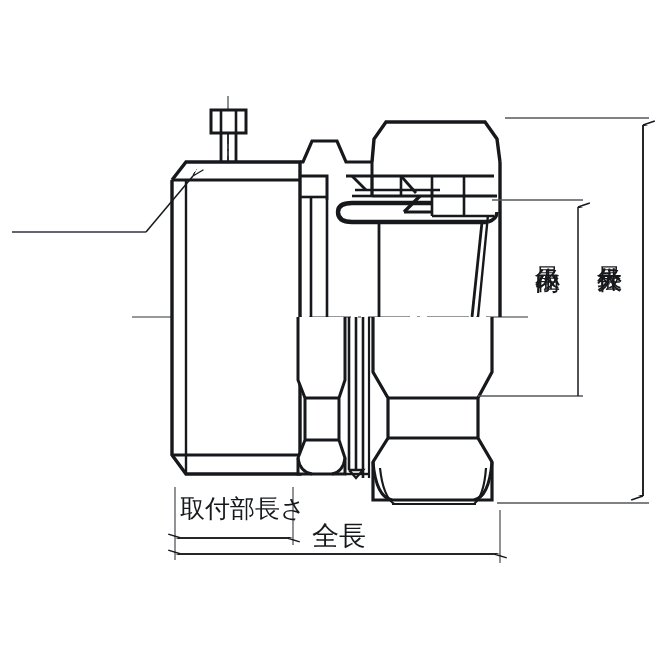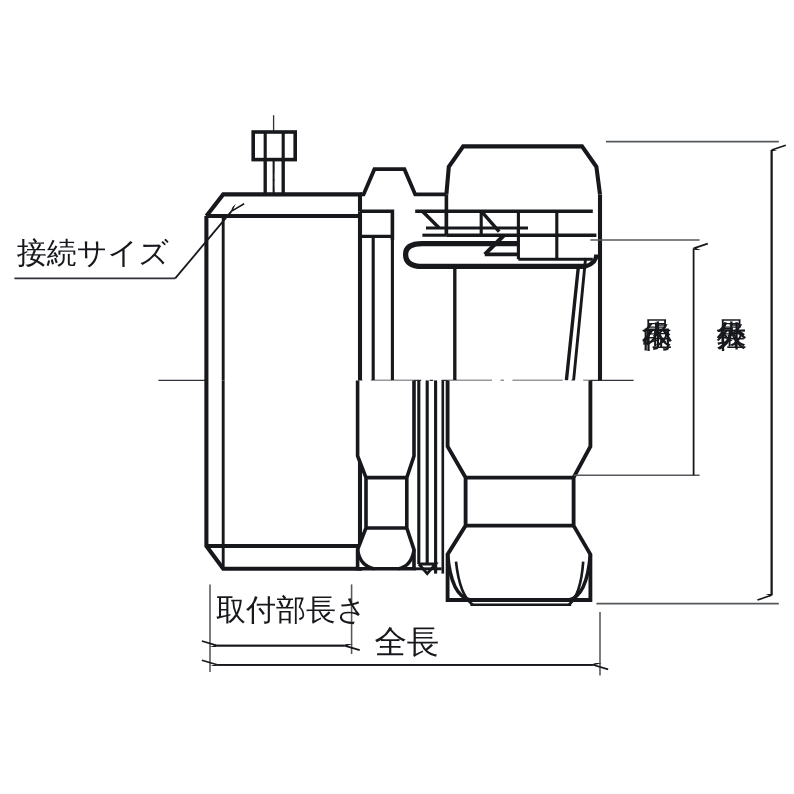--- a/index.html
+++ b/index.html
@@ -228,21 +228,20 @@
 
     <g>
 
       <path d="M500,510 L500,563" fill="none" stroke="#55585c" stroke-width="1.3"></path>
 
       <path d="M181,554 L494,554" fill="none" stroke="#16181c" stroke-width="1.5" marker-end="url(#arrR)"></path>
       <path d="M494,554 L181,554" fill="none" stroke="#16181c" stroke-width="1.5" marker-end="url(#arrL)"></path>
     </g>
   </svg>
 
-  <div class="label-text label-h" style="left:14px; top:198px;">接続サイズ</div>
 
   <div class="label-text label-v" style="left:535px; top:246px;">最小内径</div>
 
   <div class="label-text label-v" style="left:597px; top:246px;">最大外径</div>
 
   <div class="label-text label-h" style="left:180px; top:496px;text-align:center;">取付部長さ</div>
 
   <div class="label-text label-h" style="left:312px; top:522px; font-size:27px;">全長</div>
 
 </div>

